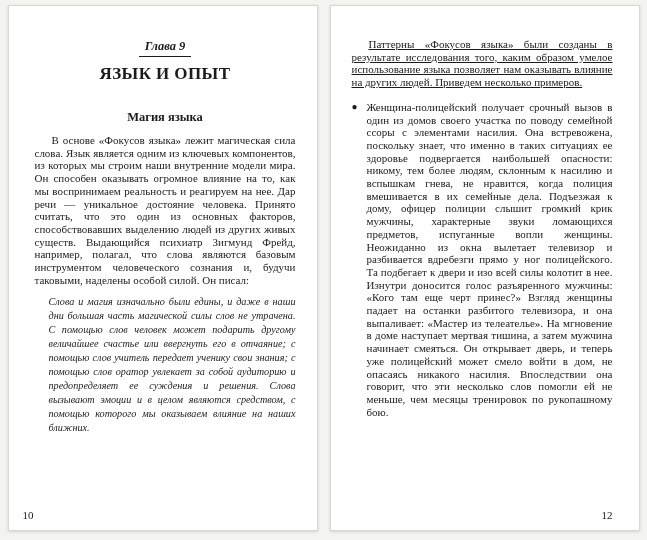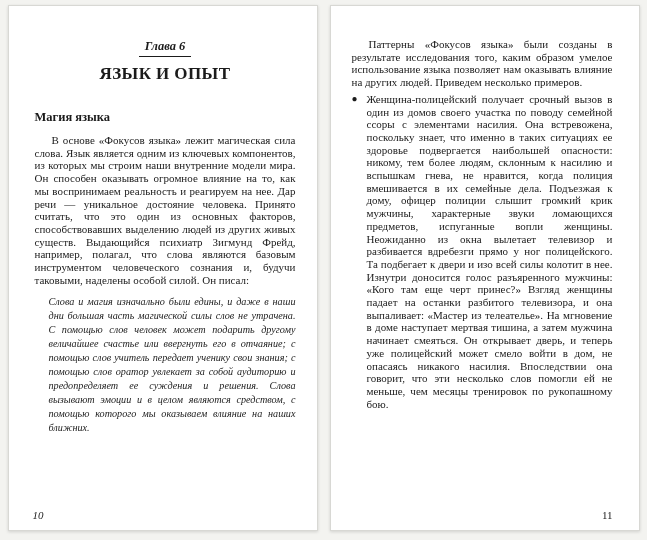--- a/index.html
+++ b/index.html
@@ -42,77 +42,77 @@
     padding: 0 6px 2px 6px;
     border-bottom: 1.3px solid #1b1b1b;
     margin-bottom: 7px;
   }
   .chapter-title {
     font-size: 17px;
     font-weight: bold;
     letter-spacing: 0.4px;
   }
   .section-title {
-    text-align: left;
+    text-align: center;
     font-weight: bold;
     font-size: 12.5px;
     margin-bottom: 9px;
   }
   .body-text {
     font-size: 11px;
     line-height: 12.7px;
     text-align: justify;
   }
   .indent { text-indent: 17px; }
   .quote {
     font-style: italic;
     font-size: 10.2px;
     line-height: 14px;
     text-align: justify;
     margin: 9px 0 0 14px;
   }
-  .intro-para { margin-bottom: 4px; }
+  .intro-para { margin-bottom: 12px; text-decoration: underline; }
   .bullet-item { display: flex; }
   .bullet {
     width: 15px;
     flex: 0 0 15px;
     font-size: 10px;
     line-height: 12.7px;
   }
   .bullet-text { flex: 1; }
   .page-number {
     position: absolute;
     bottom: 9px;
     font-size: 11px;
   }
-  .page-number.num-left { left: 24px; font-style: italic; }
+  .page-number.num-left { left: 14px; }
   .page-number.num-right { right: 26px; }
 </style>
 </head>
 <body>
 
 <div class="spread">
 
   <div class="page left-pg">
     <div class="page-inner">
       <div class="chapter-head">
-        <div class="chapter-label">Глава 6</div>
+        <div class="chapter-label">Глава 9</div>
         <h1 class="chapter-title">ЯЗЫК И ОПЫТ</h1>
       </div>
       <h2 class="section-title">Магия языка</h2>
       <p class="body-text indent">В основе «Фокусов языка» лежит магическая сила слова. Язык является одним из ключевых компонентов, из которых мы строим наши внутренние модели мира. Он способен оказывать огромное влияние на то, как мы воспринимаем реальность и реагируем на нее. Дар речи — уникальное достояние человека. Принято считать, что это один из основных факторов, способствовавших выделению людей из других живых существ. Выдающийся психиатр Зигмунд Фрейд, например, полагал, что слова являются базовым инструментом человеческого сознания и, будучи таковыми, наделены особой силой. Он писал:</p>
       <p class="quote">Слова и магия изначально были едины, и даже в наши дни большая часть магической силы слов не утрачена. С помощью слов человек может подарить другому величайшее счастье или ввергнуть его в отчаяние; с помощью слов учитель передает ученику свои знания; с помощью слов оратор увлекает за собой аудиторию и предопределяет ее суждения и решения. Слова вызывают эмоции и в целом являются средством, с помощью которого мы оказываем влияние на наших ближних.</p>
       <div class="page-number num-left">10</div>
     </div>
   </div>
 
   <div class="page right-pg">
     <div class="page-inner">
       <p class="body-text indent intro-para">Паттерны «Фокусов языка» были созданы в результате исследования того, каким образом умелое использование языка позволяет нам оказывать влияние на других людей. Приведем несколько примеров.</p>
       <div class="bullet-item">
         <span class="bullet">●</span>
         <p class="body-text bullet-text">Женщина-полицейский получает срочный вызов в один из домов своего участка по поводу семейной ссоры с элементами насилия. Она встревожена, поскольку знает, что именно в таких ситуациях ее здоровье подвергается наибольшей опасности: никому, тем более людям, склонным к насилию и вспышкам гнева, не нравится, когда полиция вмешивается в их семейные дела. Подъезжая к дому, офицер полиции слышит громкий крик мужчины, характерные звуки ломающихся предметов, испуганные вопли женщины. Неожиданно из окна вылетает телевизор и разбивается вдребезги прямо у ног полицейского. Та подбегает к двери и изо всей силы колотит в нее. Изнутри доносится голос разъяренного мужчины: «Кого там еще черт принес?» Взгляд женщины падает на останки разбитого телевизора, и она выпаливает: «Мастер из телеателье». На мгновение в доме наступает мертвая тишина, а затем мужчина начинает смеяться. Он открывает дверь, и теперь уже полицейский может смело войти в дом, не опасаясь никакого насилия. Впоследствии она говорит, что эти несколько слов помогли ей не меньше, чем месяцы тренировок по рукопашному бою.</p>
       </div>
-      <div class="page-number num-right">11</div>
+      <div class="page-number num-right">12</div>
     </div>
   </div>
 
 </div>
 
 </body></html>

